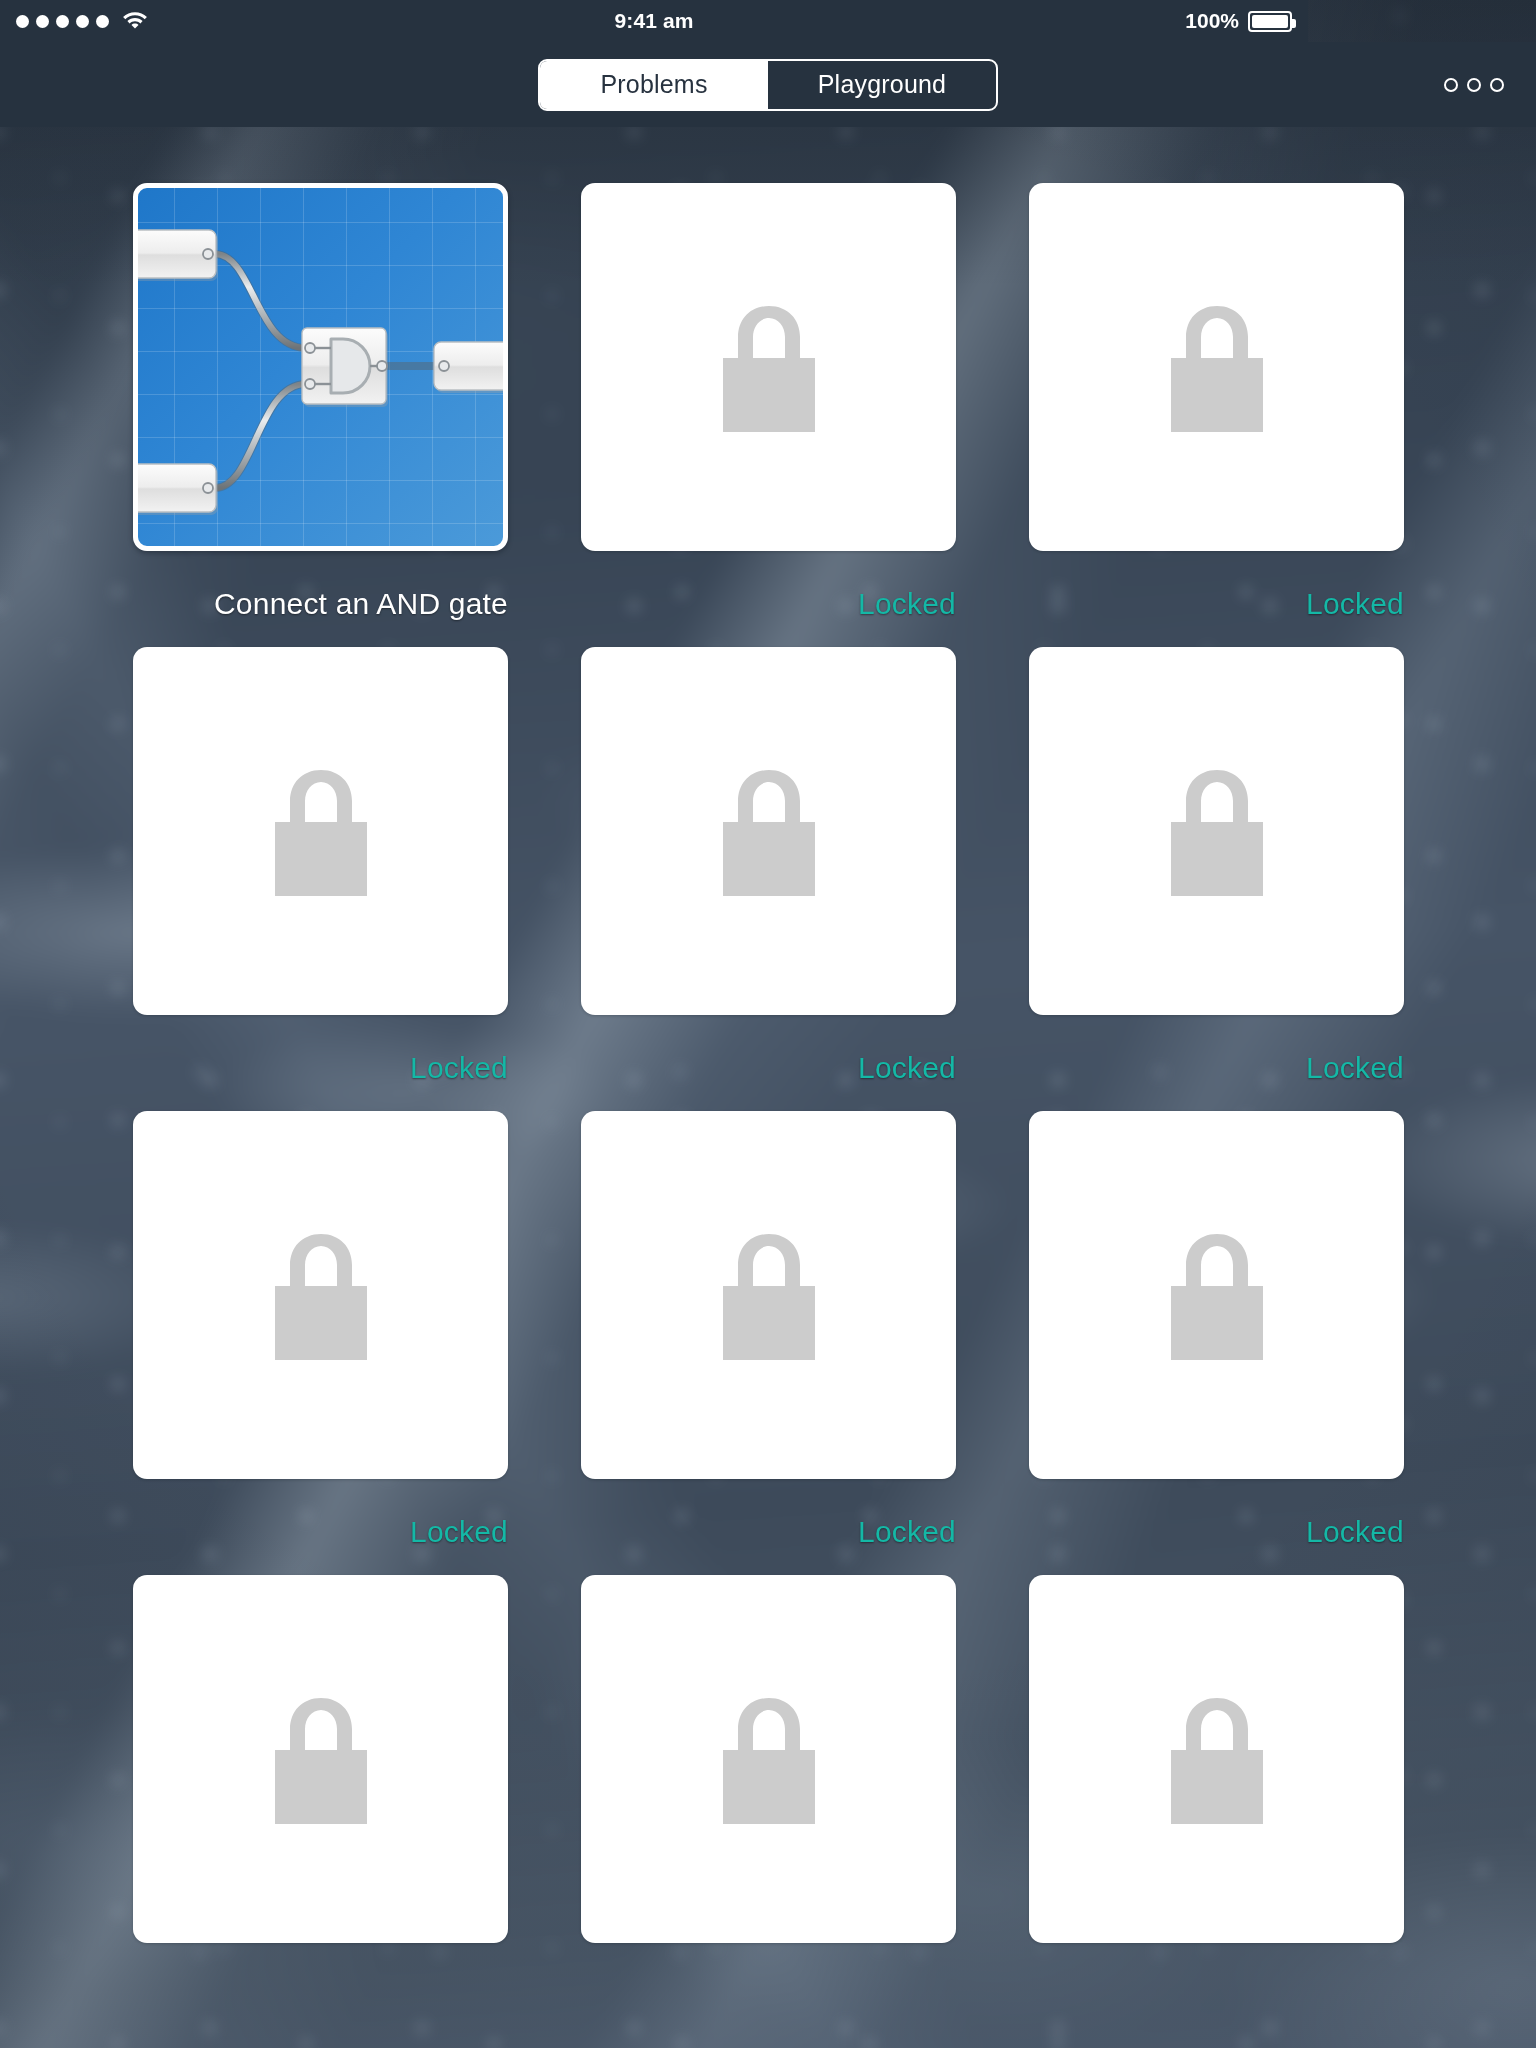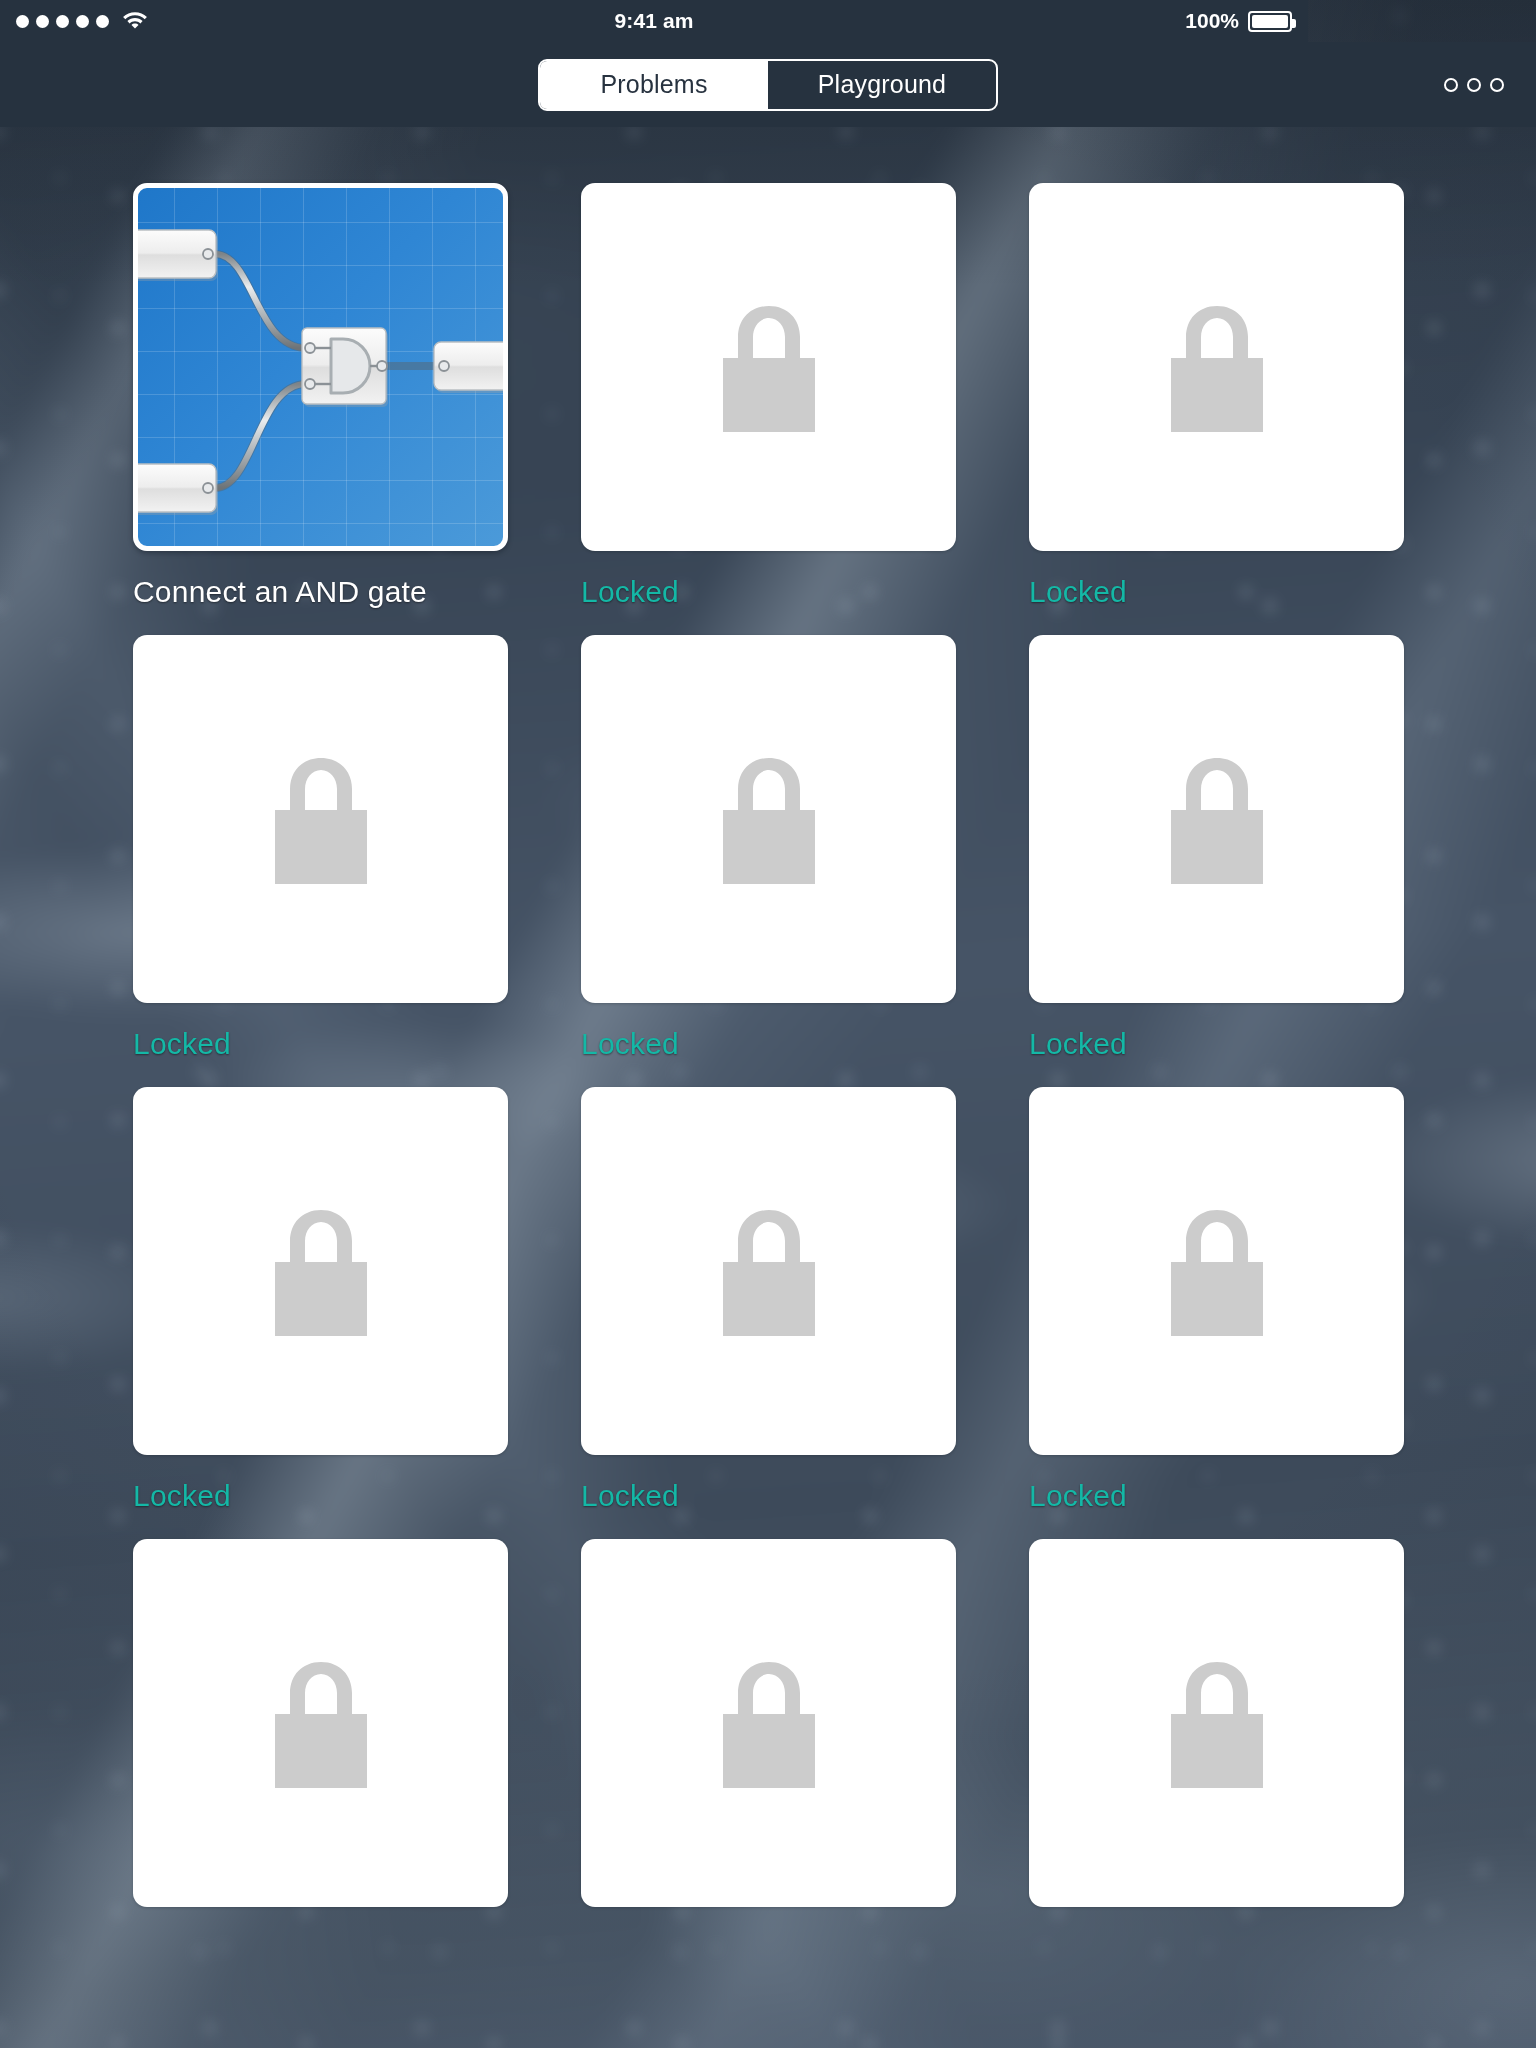--- a/index.html
+++ b/index.html
@@ -113,21 +113,21 @@
     row-gap:26px;
     z-index:10;
   }
   .cell { width:375px; }
   .thumb {
     width:375px; height:368px; border-radius:14px;
     background:#fff; position:relative; overflow:hidden;
     box-shadow:0 1px 3px rgba(10,16,24,.22);
   }
   .caption {
-    margin-top:24px; text-align:left;
+    margin-top:36px; text-align:right;
     font-size:30px; letter-spacing:.2px;
     text-shadow:0 1px 2px rgba(0,0,0,.45);
   }
   .caption.solved { color:#ffffff; }
   .caption.locked { color:#14b8a6; }
 
   
   .lock-icon { position:absolute; left:50%; top:50%; transform:translate(-50%,-50%); }
 
   

